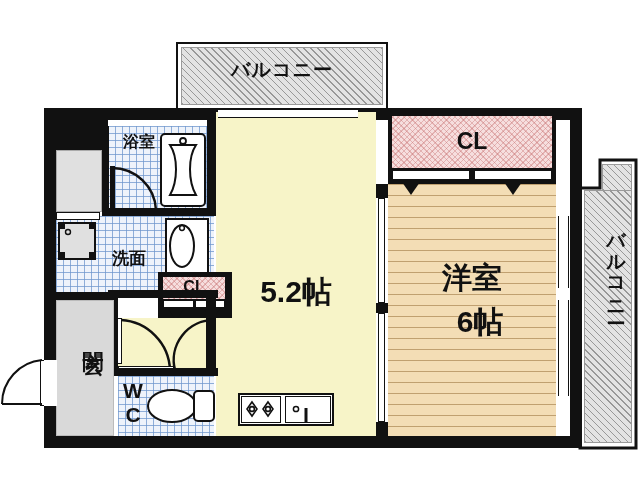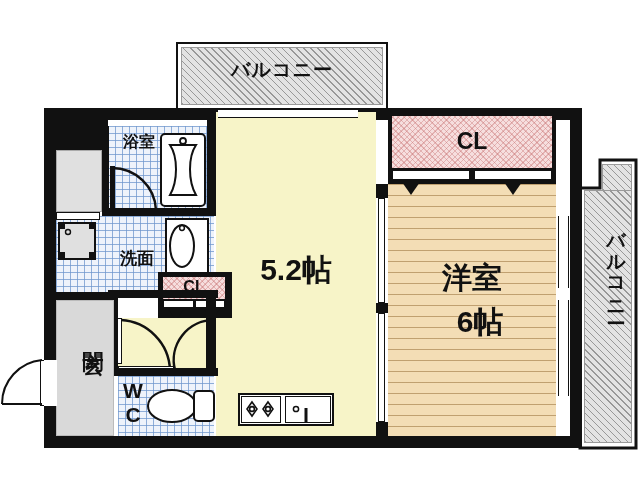--- a/index.html
+++ b/index.html
@@ -71,21 +71,21 @@
     <div class="room-label vlabel" style="left:14px;top:60px;width:34px;font-size:19px;letter-spacing:2px;">バルコニー</div>
   </div>
 
   <div class="abs wall" style="left:44px;top:108px;width:538px;height:340px;"></div>
 
   <div class="abs white" style="left:56px;top:120px;width:514px;height:316px;"></div>
 
   <div class="abs wall" style="left:56px;top:120px;width:52px;height:30px;"></div>
 
   <div class="abs dk-floor" style="left:216px;top:112px;width:160px;height:324px;"></div>
-  <div class="room-label" style="left:216px;top:254px;width:160px;font-size:30px;">5.2帖</div>
+  <div class="room-label" style="left:216px;top:276px;width:160px;font-size:30px;">5.2帖</div>
 
   <div class="abs white" style="left:238px;top:393px;width:96px;height:33px;border:2px solid #111;"></div>
   <div class="abs white" style="left:241px;top:396px;width:40px;height:27px;border:1.5px solid #111;"></div>
   <svg width="44" height="30" style="left:241px;top:396px;">
     <g stroke="#111" stroke-width="1.6" fill="none">
       <polygon points="11,6 16,13 11,20 6,13"></polygon>
         <circle cx="11" cy="13" r="2.4"></circle>
       <polygon points="27,6 32,13 27,20 22,13"></polygon>
         <circle cx="27" cy="13" r="2.4"></circle>
     </g>
@@ -135,21 +135,21 @@
     <path d="M2,2 A44,44 0 0 1 46,44" fill="none" stroke="#111" stroke-width="2.5"></path>
     <rect x="0" y="0" width="5" height="44" fill="#111"></rect>
   </svg>
   <div class="abs white" style="left:108px;top:208px;width:48px;height:8px;border:1.5px solid #111;"></div>
 
   <div class="abs wall" style="left:102px;top:126px;width:7px;height:86px;"></div>
   <div class="abs wall" style="left:102px;top:208px;width:112px;height:8px;"></div>
   <div class="abs wall" style="left:207px;top:120px;width:9px;height:96px;"></div>
 
   <div class="abs tile" style="left:56px;top:216px;width:158px;height:78px;"></div>
-  <div class="room-label" style="left:84px;top:250px;width:70px;font-size:17px;text-align:right;">洗面</div>
+  <div class="room-label" style="left:94px;top:250px;width:70px;font-size:17px;">洗面</div>
 
   <div class="abs lgray" style="left:58px;top:222px;width:38px;height:38px;border:2px solid #111;"></div>
   <svg width="40" height="40" style="left:58px;top:222px;">
     <circle cx="10" cy="10" r="2.5" fill="none" stroke="#111" stroke-width="1.4"></circle>
     <rect x="1" y="1" width="6" height="6" fill="#111"></rect>
     <rect x="31" y="1" width="6" height="6" fill="#111"></rect>
     <rect x="1" y="30" width="6" height="6" fill="#111"></rect>
     <rect x="31" y="30" width="6" height="6" fill="#111"></rect>
   </svg>
 

